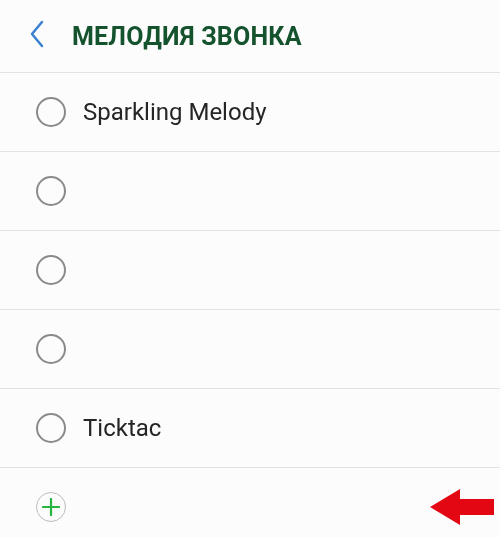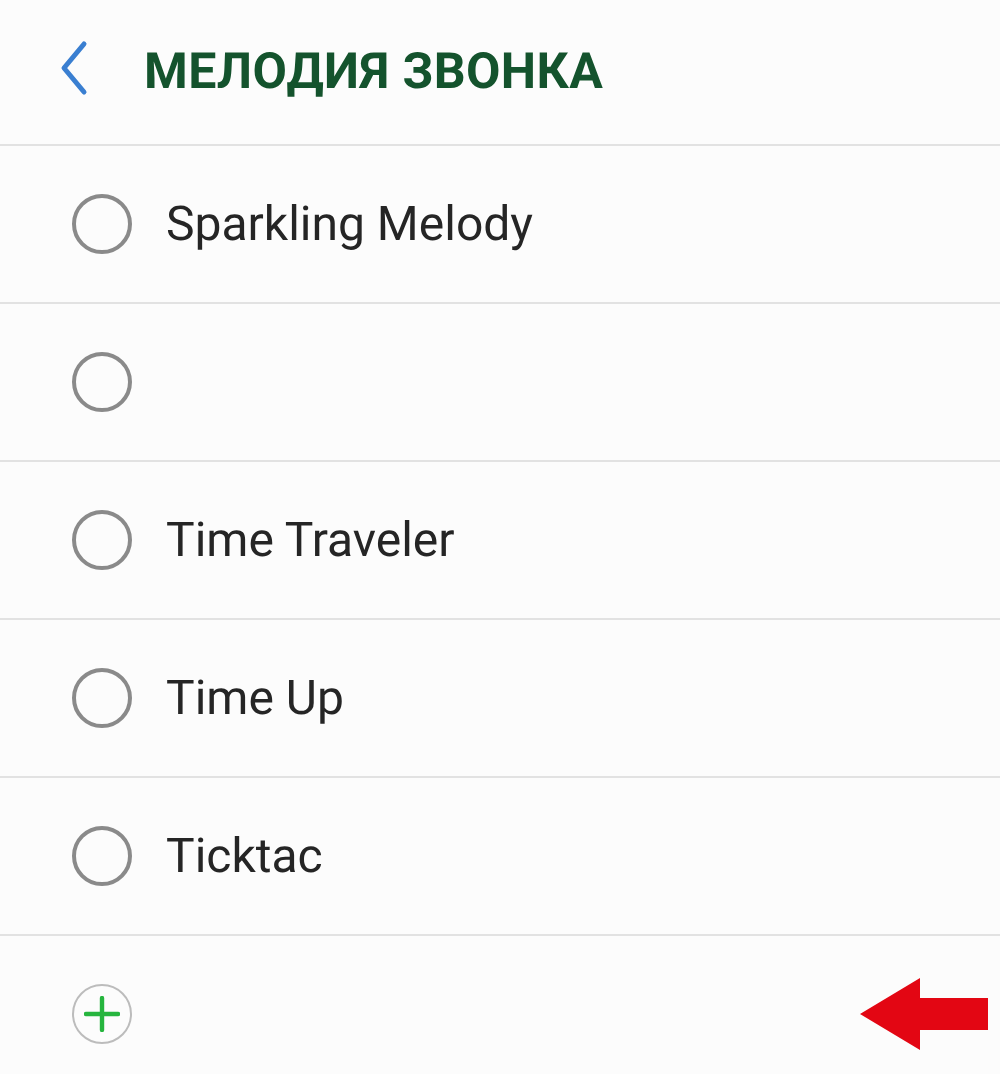--- a/index.html
+++ b/index.html
@@ -96,25 +96,23 @@
 <div class="list">
   <div class="row">
     <div class="radio"></div>
     <div class="row-label">Sparkling Melody</div>
   </div>
   <div class="row">
     <div class="radio"></div>
   </div>
   <div class="row">
     <div class="radio"></div>
-    <div class="row-label">Time Traveler</div>
   </div>
   <div class="row">
     <div class="radio"></div>
-    <div class="row-label">Time Up</div>
   </div>
   <div class="row">
     <div class="radio"></div>
     <div class="row-label">Ticktac</div>
   </div>
   <div class="row">
     <div class="plus-icon">
       <svg viewBox="0 0 18 18">
           <path d="M9 1 V17 M1 9 H17" stroke="currentColor" stroke-width="2.2" stroke-linecap="round"></path>
         </svg>

